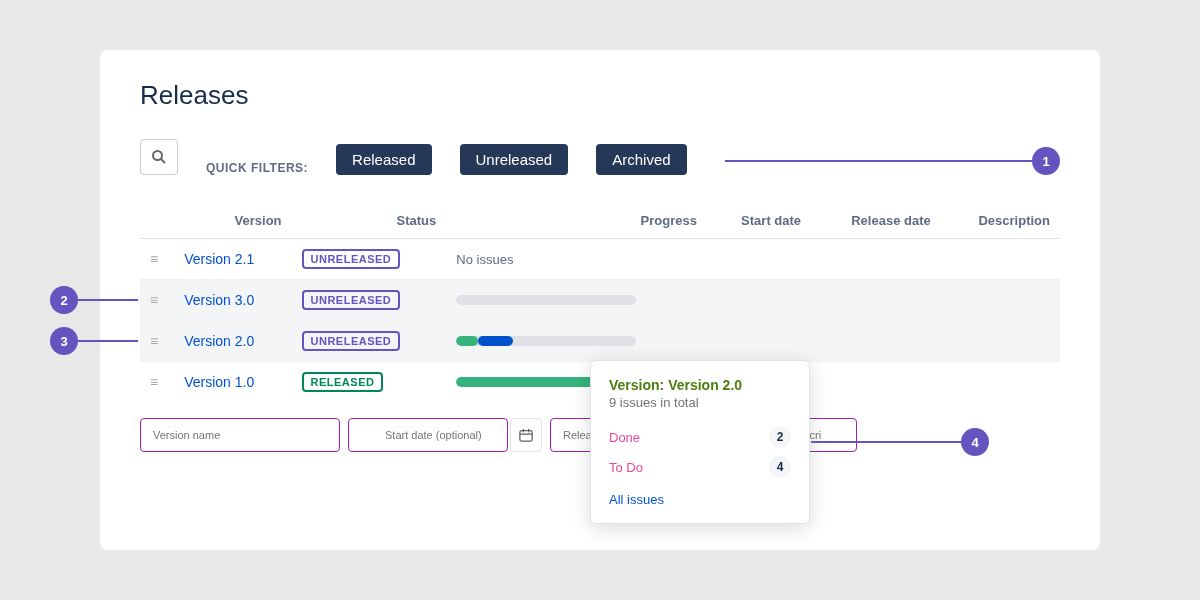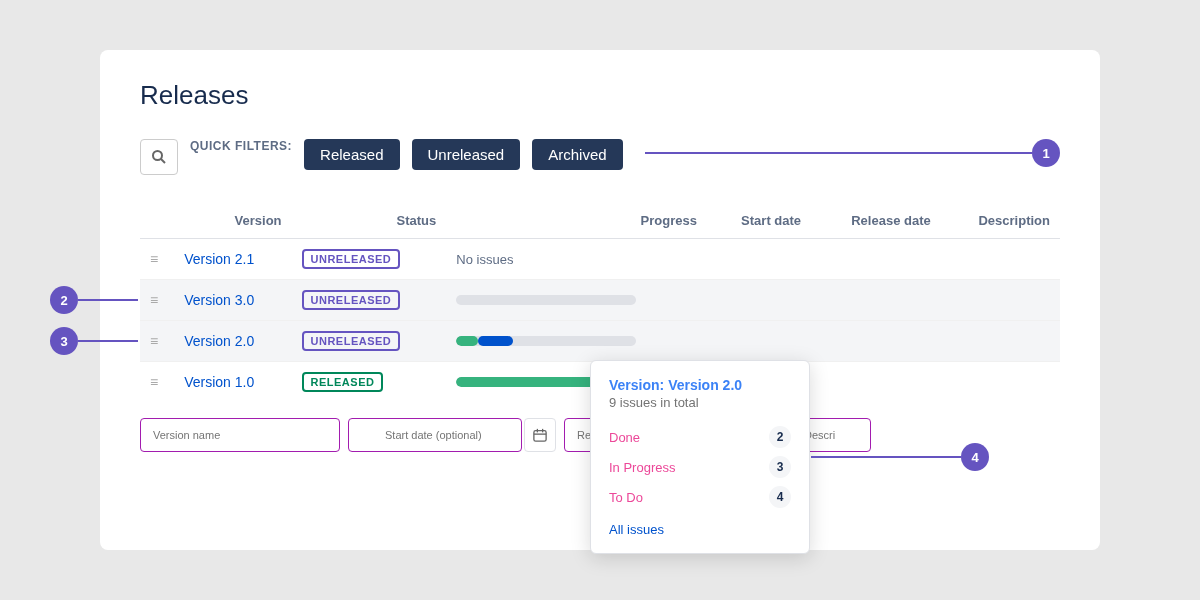--- a/index.html
+++ b/index.html
@@ -22,22 +22,22 @@
       position: relative;
     }
     .page-title {
       font-size: 26px;
       font-weight: 400;
       color: #172b4d;
       margin-bottom: 28px;
     }
     .filter-bar {
       display: flex;
-      align-items: flex-start;
-      gap: 12px;
+      align-items: flex-end;
+      gap: 28px;
       margin-bottom: 32px;
     }
     .search-box {
       display: flex;
       align-items: center;
       justify-content: center;
       border: 1px solid #ccc;
       border-radius: 4px;
       width: 38px;
       height: 36px;
@@ -150,21 +150,21 @@
       border: 1px solid #dfe1e6;
       border-radius: 6px;
       padding: 16px 18px;
       box-shadow: 0 4px 20px rgba(0,0,0,0.15);
       z-index: 10;
       width: 220px;
     }
     .tooltip-title {
       font-size: 14px;
       font-weight: 600;
-      color: #3b82f6;
+      color: #4d7c0f;
       margin-bottom: 2px;
     }
     .tooltip-subtitle {
       font-size: 13px;
       color: #737373;
       margin-bottom: 12px;
     }
     .tooltip-row {
       display: flex;
       justify-content: space-between;
@@ -203,21 +203,21 @@
     .form-input {
       border: 1px solid #a21caf;
       border-radius: 4px;
       padding: 8px 12px;
       font-size: 11px;
       color: #aaa;
       background: #fff;
       outline: none;
     }
     .form-input-version { width: 200px; }
-    .form-input-date { width: 174px; padding-left: 36px; }
+    .form-input-date { width: 160px; padding-left: 36px; }
     .form-input-rel-date { width: 185px; }
     .form-input-desc { width: 80px; }
     .date-icon-btn {
       border: 1px solid #dfe1e6;
       border-radius: 4px;
       background: #fff;
       width: 32px;
       height: 34px;
       display: flex;
       align-items: center;
@@ -401,24 +401,20 @@
   </div>
 
   <div class="tooltip-popup">
     <div class="tooltip-title">Version: Version 2.0</div>
     <div class="tooltip-subtitle">9 issues in total</div>
     <div class="tooltip-row">
       <span class="tooltip-row-label">Done</span>
       <span class="tooltip-row-count">2</span>
     </div>
     <div class="tooltip-row">
-      <span class="tooltip-row-label">In Progress</span>
-      <span class="tooltip-row-count">3</span>
-    </div>
-    <div class="tooltip-row">
       <span class="tooltip-row-label">To Do</span>
       <span class="tooltip-row-count">4</span>
     </div>
     <div class="tooltip-all-issues">All issues</div>
 
     <div style="position:absolute;right:-180px;top:50%;transform:translateY(-50%);display:flex;align-items:center;gap:0;">
       <div style="width:150px;height:2px;background:#6554c0;"></div>
       <div class="ann-circle">4</div>
     </div>
   </div>

